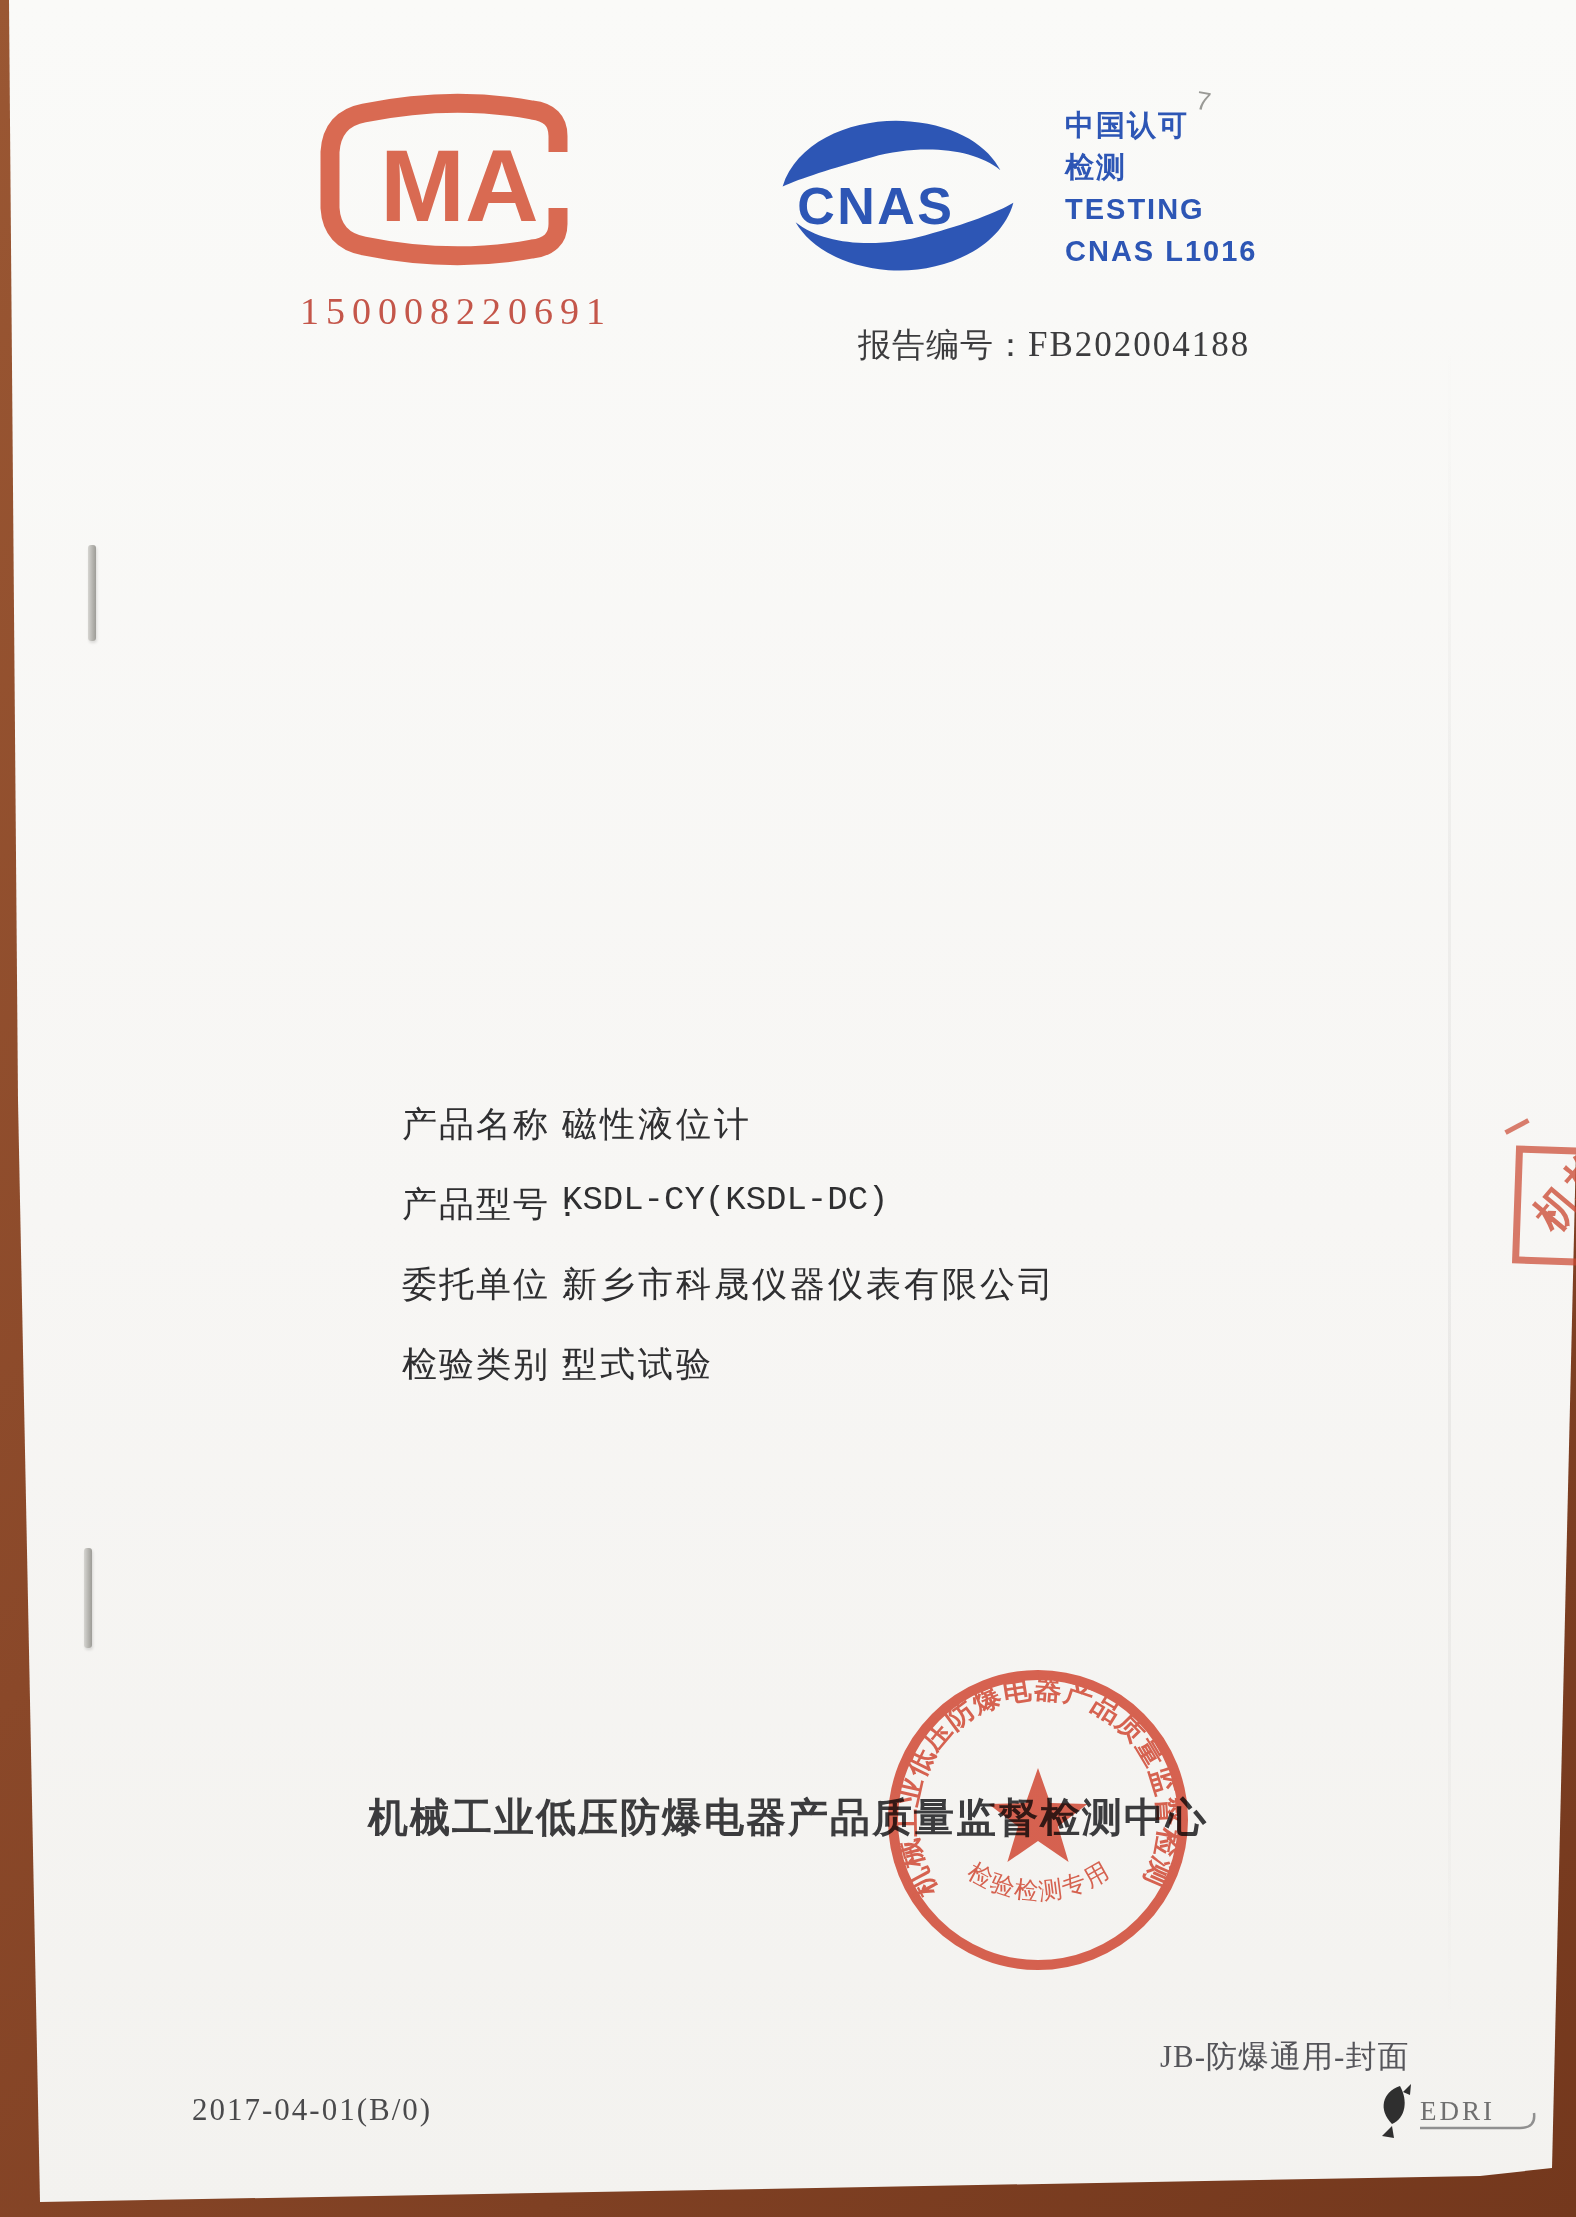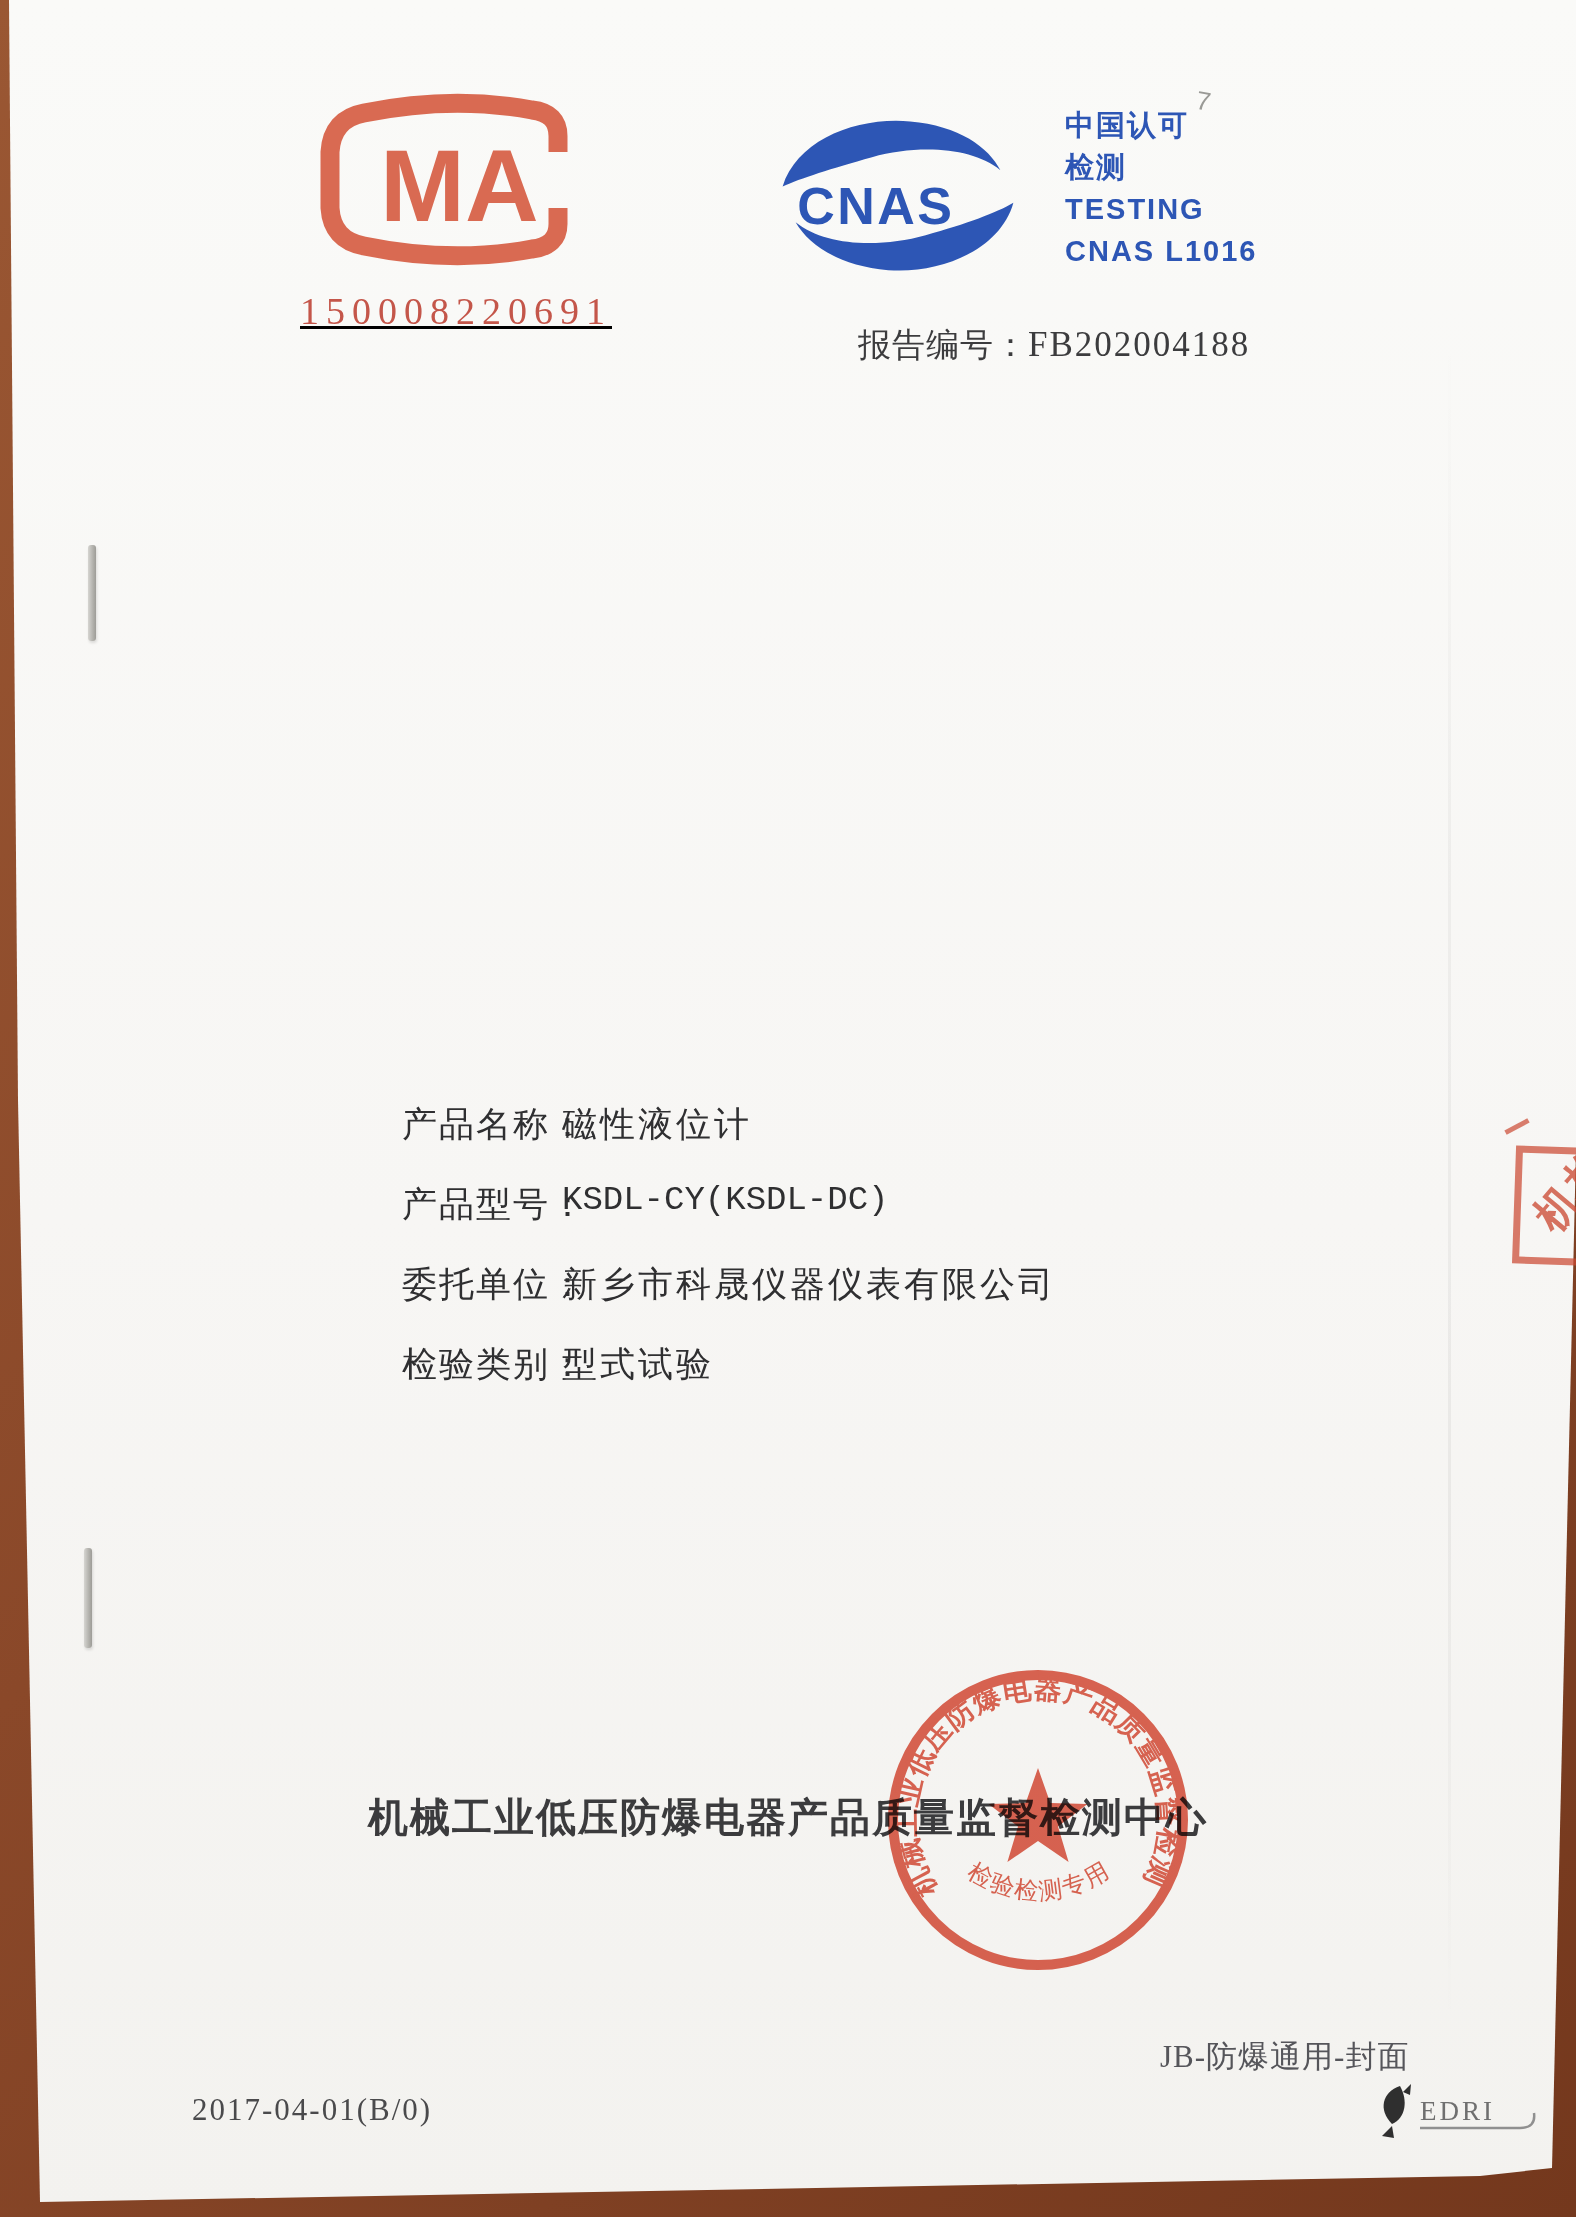--- a/index.html
+++ b/index.html
@@ -18,21 +18,21 @@
     background:linear-gradient(180deg,rgba(0,0,0,0) 0%,rgba(0,0,0,0.04) 30%,rgba(0,0,0,0.05) 70%,rgba(0,0,0,0) 100%);
   }
   .staple {
     position:absolute; width:8px; border-radius:3px;
     background:linear-gradient(90deg,#d6d5d1,#b3b2ad 60%,#9d9c97);
     box-shadow:1px 2px 3px rgba(0,0,0,0.12);
   }
   .staple.s1 { left:88px; top:545px; height:96px; }
   .staple.s2 { left:84px; top:1548px; height:100px; }
 
-  .cma-block { position:absolute; left:300px; top:88px; width:300px; text-align:left;text-decoration:underline; }
+  .cma-block { position:absolute; left:300px; top:88px; width:300px; text-align:left; }
   .cma-number {
     margin-top:12px; font-size:38px; letter-spacing:7px; color:#c4564a;
     font-family:"Liberation Serif", serif;
   }
   .cnas-graphic { position:absolute; left:768px; top:92px; }
   .cnas-lines {
     position:absolute; left:1046px; top:104px; color:#2d56b5;
     font-family:"Liberation Sans", sans-serif; font-weight:bold;
     font-size:29px; line-height:42px; letter-spacing:2px;margin-left:19px;
   }

